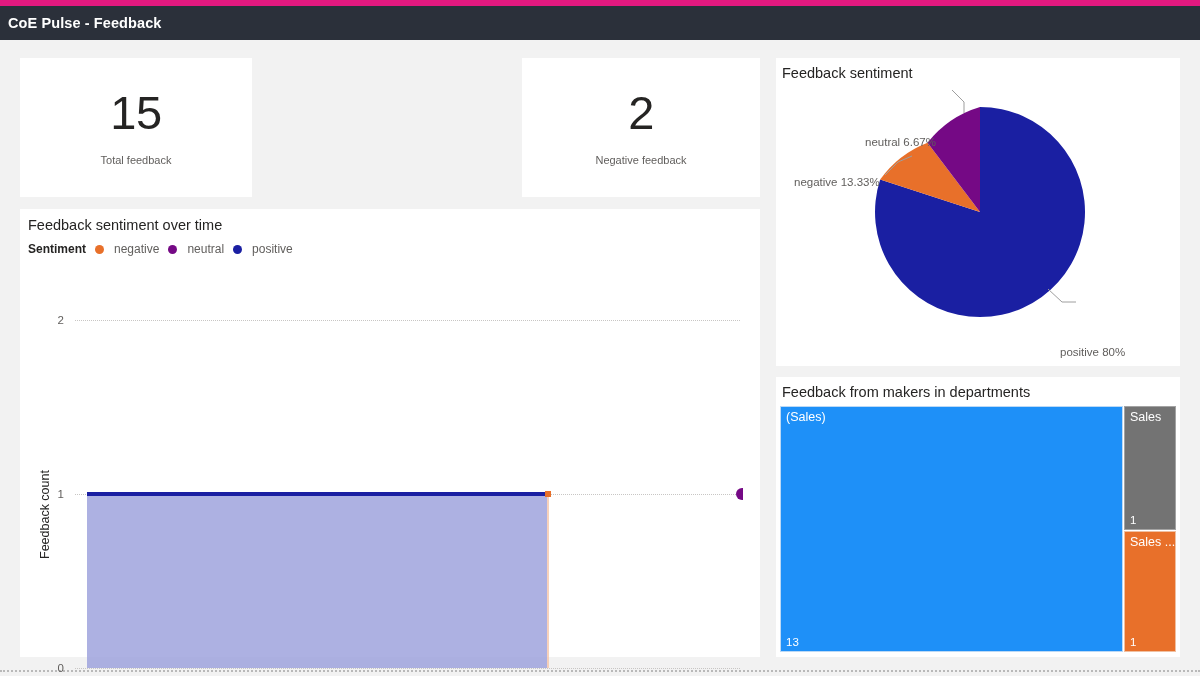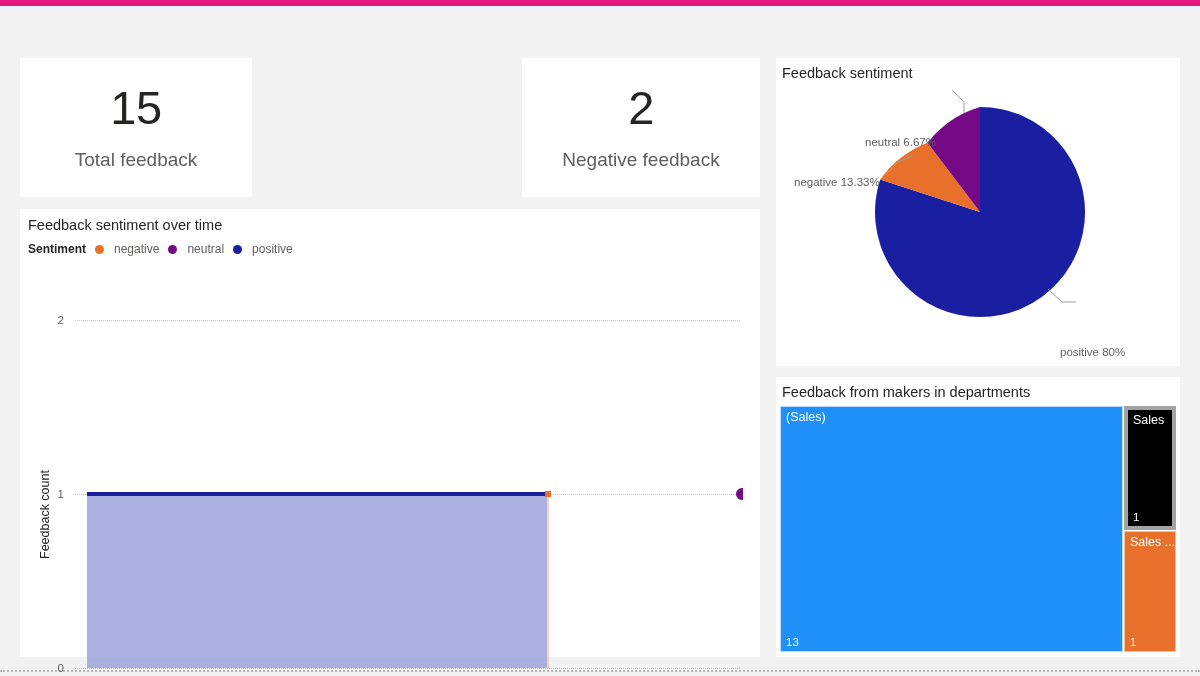--- a/index.html
+++ b/index.html
@@ -61,21 +61,21 @@
   }
   .kpi .value {
     font-size: 47px;
     color: #252423;
     line-height: 1;
     font-weight: 300;
     letter-spacing: -0.5px;
   }
   .kpi .label {
     margin-top: 18px;
-    font-size: 19px;
+    font-size: 11px;
     color: #605e5c;
   }
   
   .vis-title {
     position: absolute;
     font-size: 14.5px;
     color: #252423;
     white-space: nowrap;
   }
   
@@ -151,20 +151,23 @@
     white-space: nowrap;
   }
 </style>
 </head>
 <body>
 
 <div id="app">
 
   <div class="accent-bar"></div>
 
+  <div class="app-header">
+    <span class="title">CoE Pulse - Feedback</span>
+  </div>
 
   <div class="canvas">
 
     <div class="panel kpi" style="left:20px; top:18px; width:232px; height:139px;">
       <div class="value">15</div>
       <div class="label">Total feedback</div>
     </div>
 
 
     <div class="panel kpi" style="left:522px; top:18px; width:238px; height:139px;">
@@ -243,21 +246,21 @@
 
       <div class="vis-title" style="left:6px; top:7px;">Feedback from makers in departments</div>
 
       <div style="position:absolute; left:4px; top:29px; width:396px; height:246px;">
 
         <div class="tm-cell" style="left:0; top:0; width:343px; height:246px; background:#1e90f8; border:1px solid #bcd9f5;">
           <span class="tm-label">(Sales)</span>
           <span class="tm-value">13</span>
         </div>
 
-        <div class="tm-cell" style="left:344px; top:0; width:52px; height:124px; background:#000000; border:4px solid #a3a3a3;">
+        <div class="tm-cell" style="left:344px; top:0; width:52px; height:124px; background:#737373; border:1px solid #a3a3a3;">
           <span class="tm-label">Sales</span>
           <span class="tm-value">1</span>
         </div>
 
         <div class="tm-cell" style="left:344px; top:125px; width:52px; height:121px; background:#e8702a; border:1px solid #f0c0a1;">
           <span class="tm-label">Sales ...</span>
           <span class="tm-value">1</span>
         </div>
       </div>
     </div>

